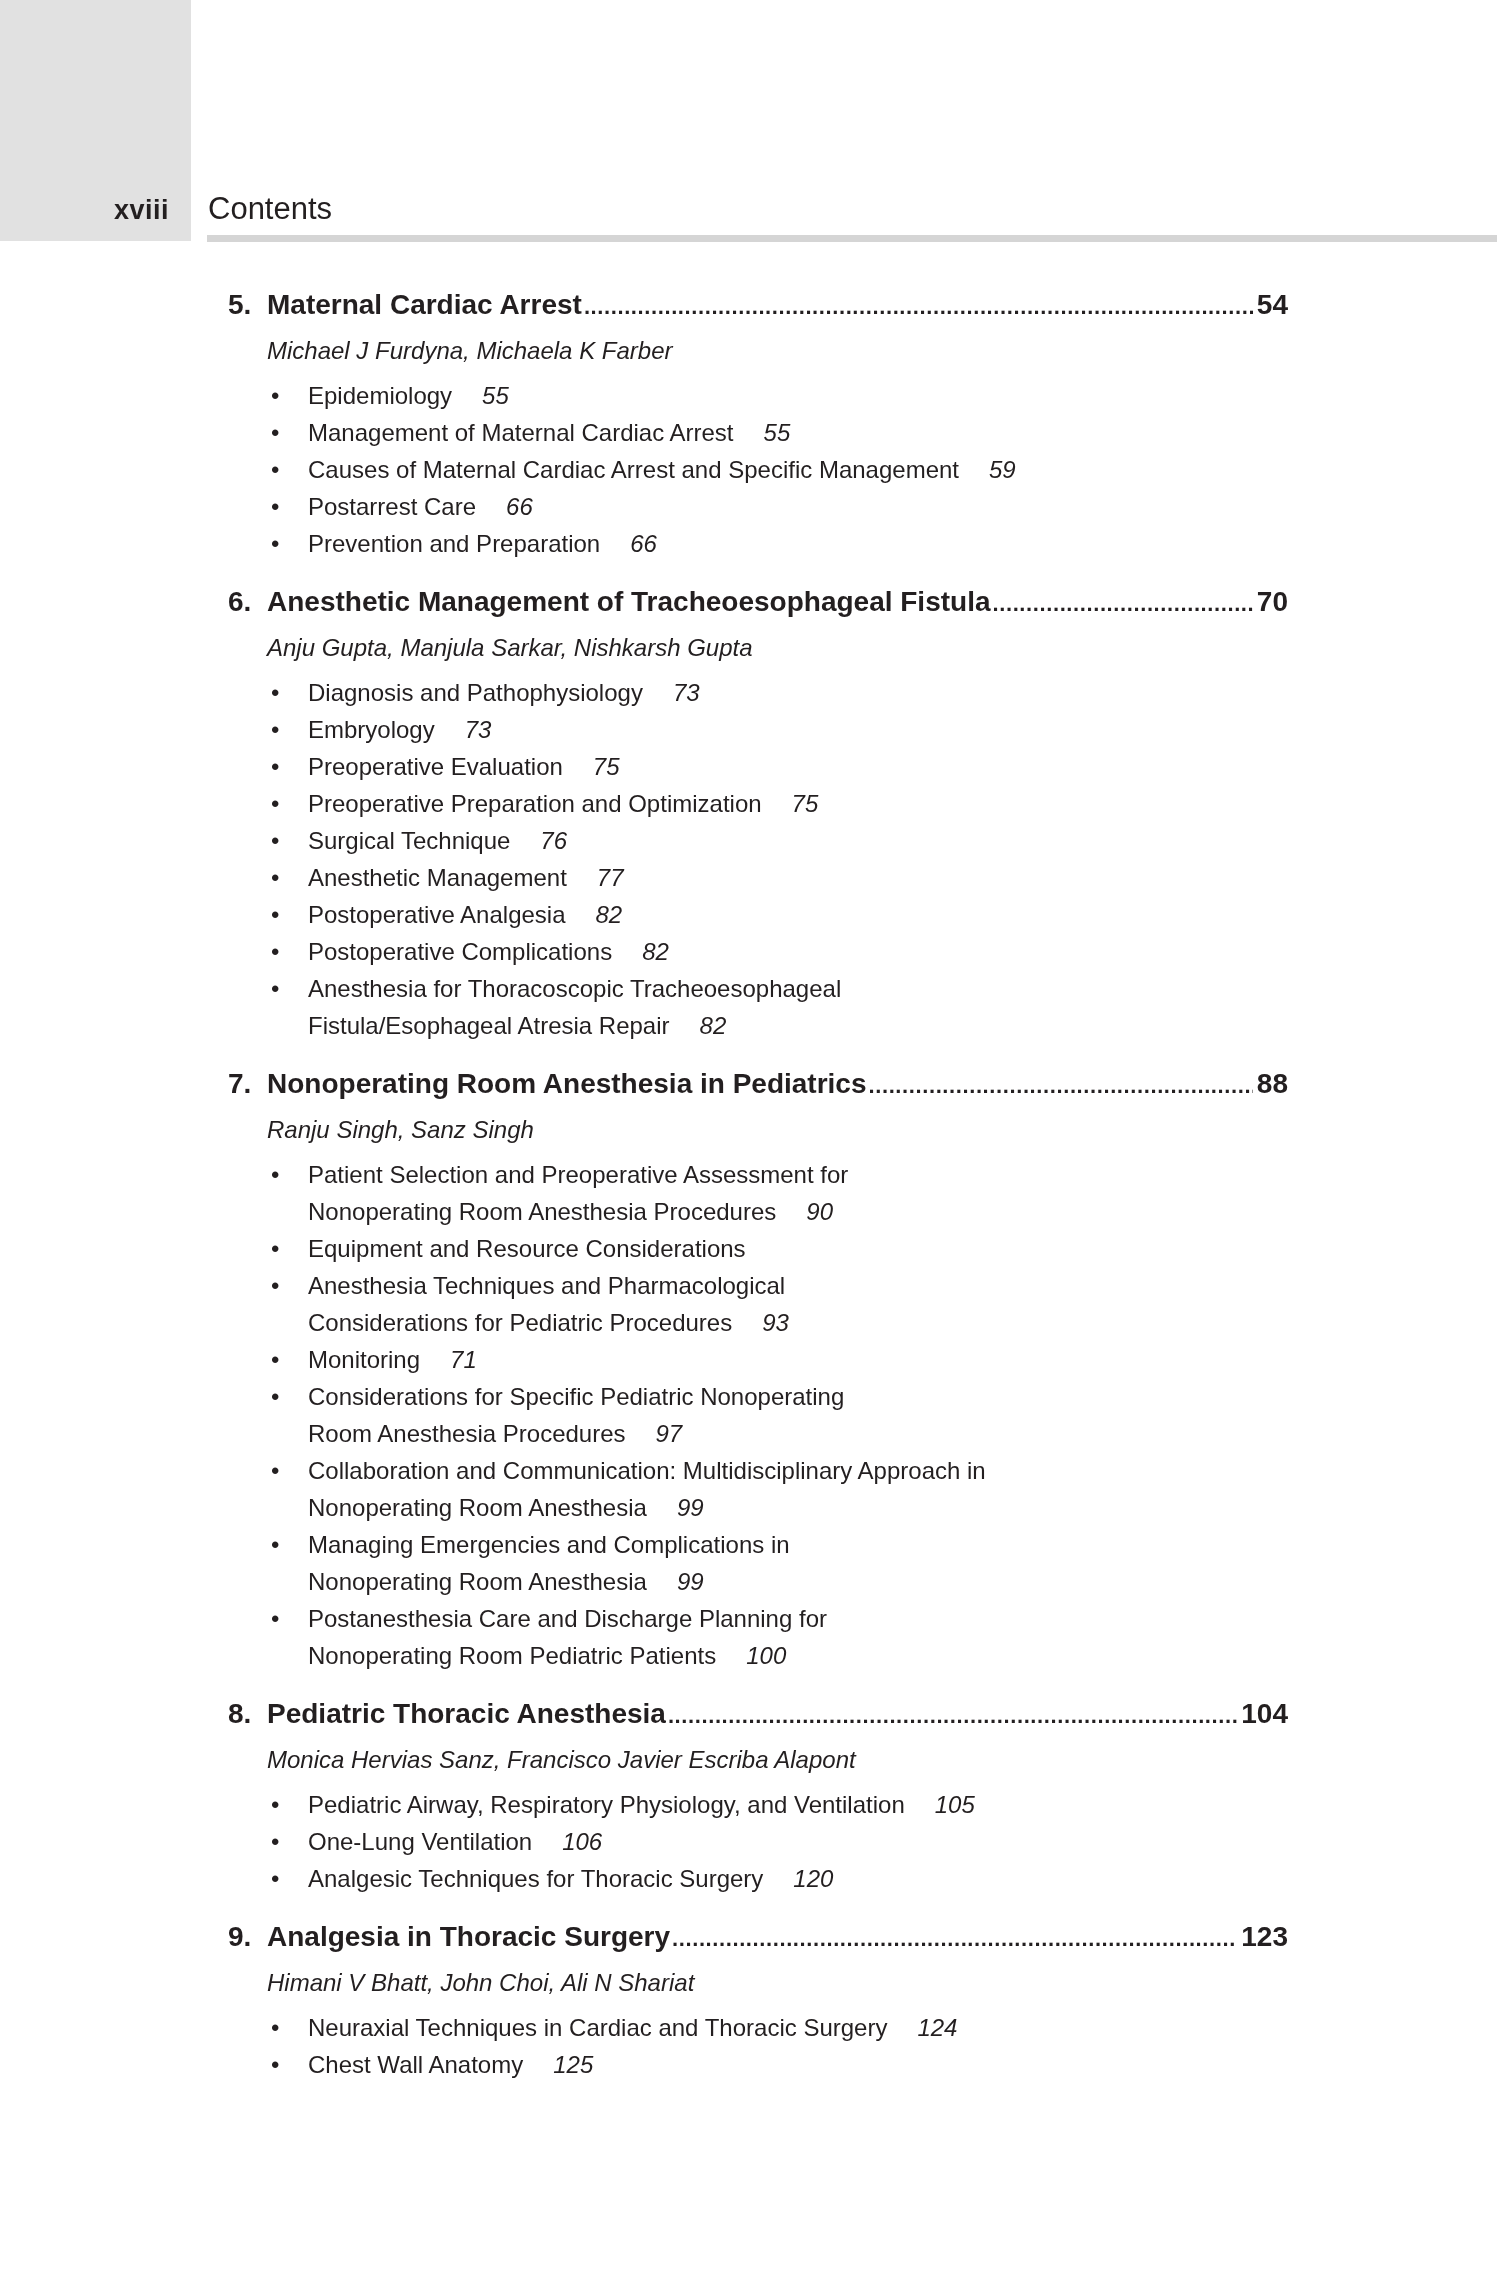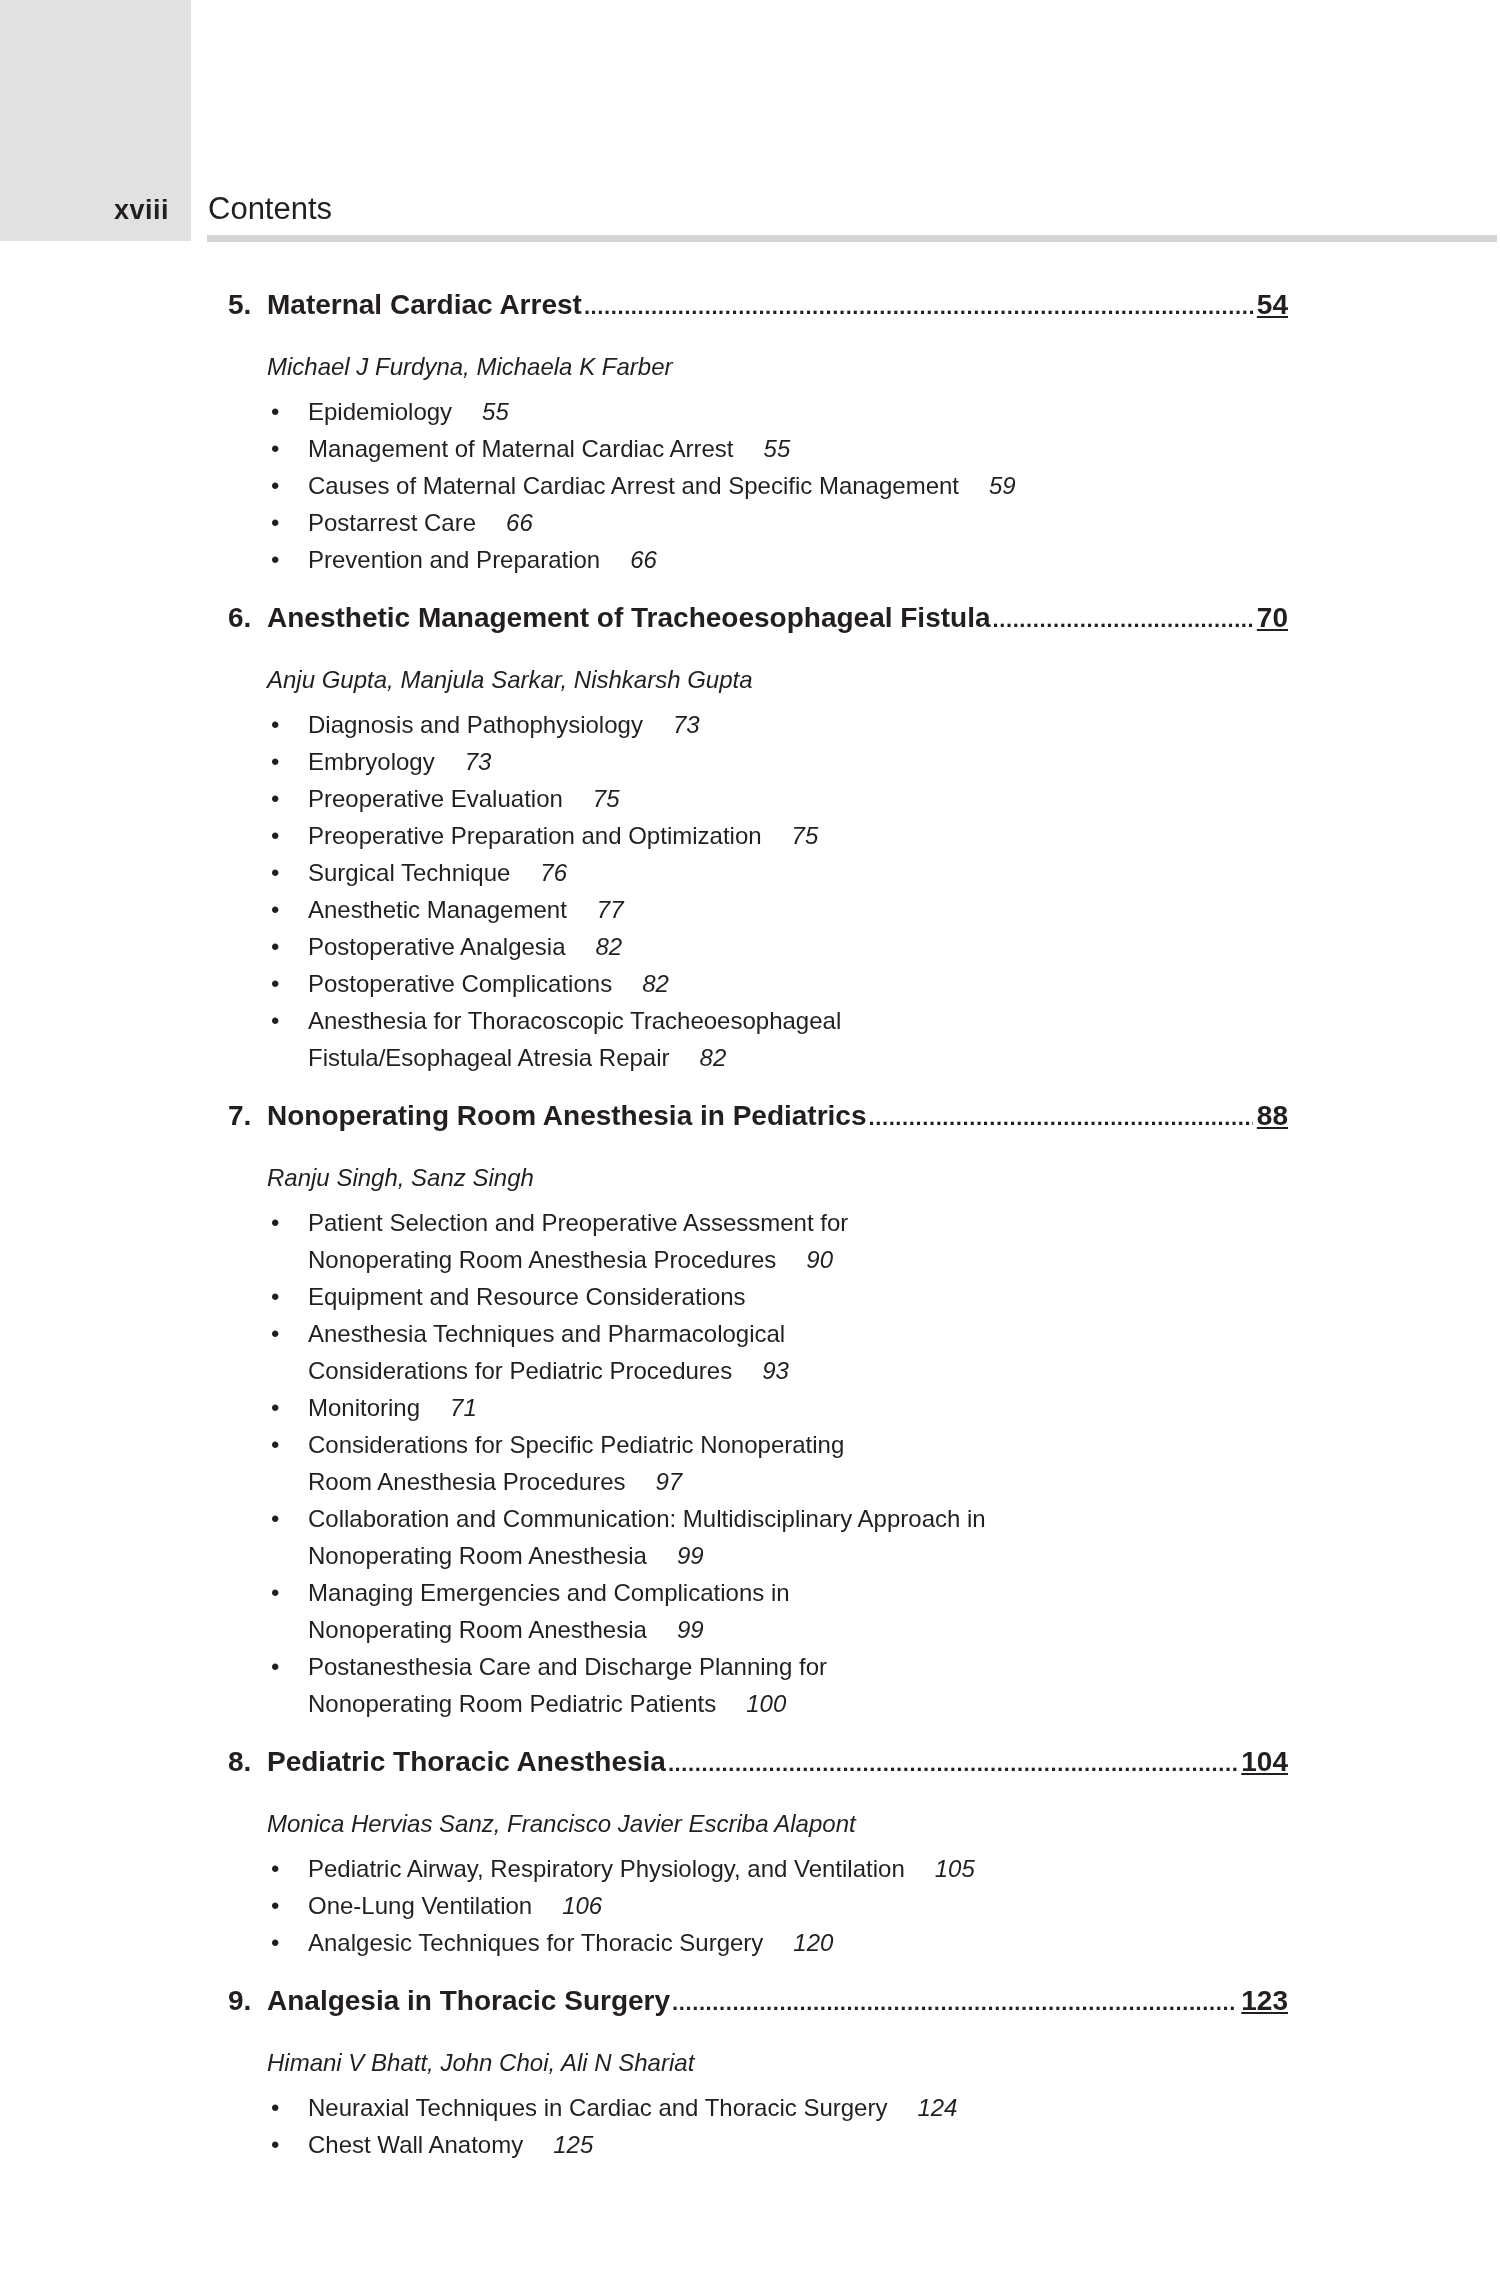--- a/index.html
+++ b/index.html
@@ -37,23 +37,23 @@
   }
   .ch-num { width: 39px; flex: none; }
   .ch-text { flex: none; }
   .leader {
     flex: 1 1 auto; overflow: hidden; margin: 0 4px 0 2px;
     font-weight: bold; font-size: 22px; letter-spacing: 0.6px; color: #231f20;
   }
   .leader::before {
     content: "........................................................................................................................................................................................................................";
   }
-  .ch-page { flex: none; text-decoration: underline; }
+  .ch-page { flex: none; }
   .authors {
-    margin-top: 22px; margin-left: 39px; height: 40px; line-height: 40px;
+    margin-top: 6px; margin-left: 39px; height: 40px; line-height: 40px;
     font-size: 24px; font-style: italic; white-space: nowrap;
   }
   .topics { list-style: none; margin: 6px 0 0 0; padding: 0; }
   .topic { position: relative; padding-left: 80px; }
   .topic-line {
     display: block; height: 37px; line-height: 37px; font-size: 24px; white-space: nowrap;
   }
   .bullet {
     position: absolute; left: 43px; top: 0; height: 37px; line-height: 37px; font-size: 24px;
   }

